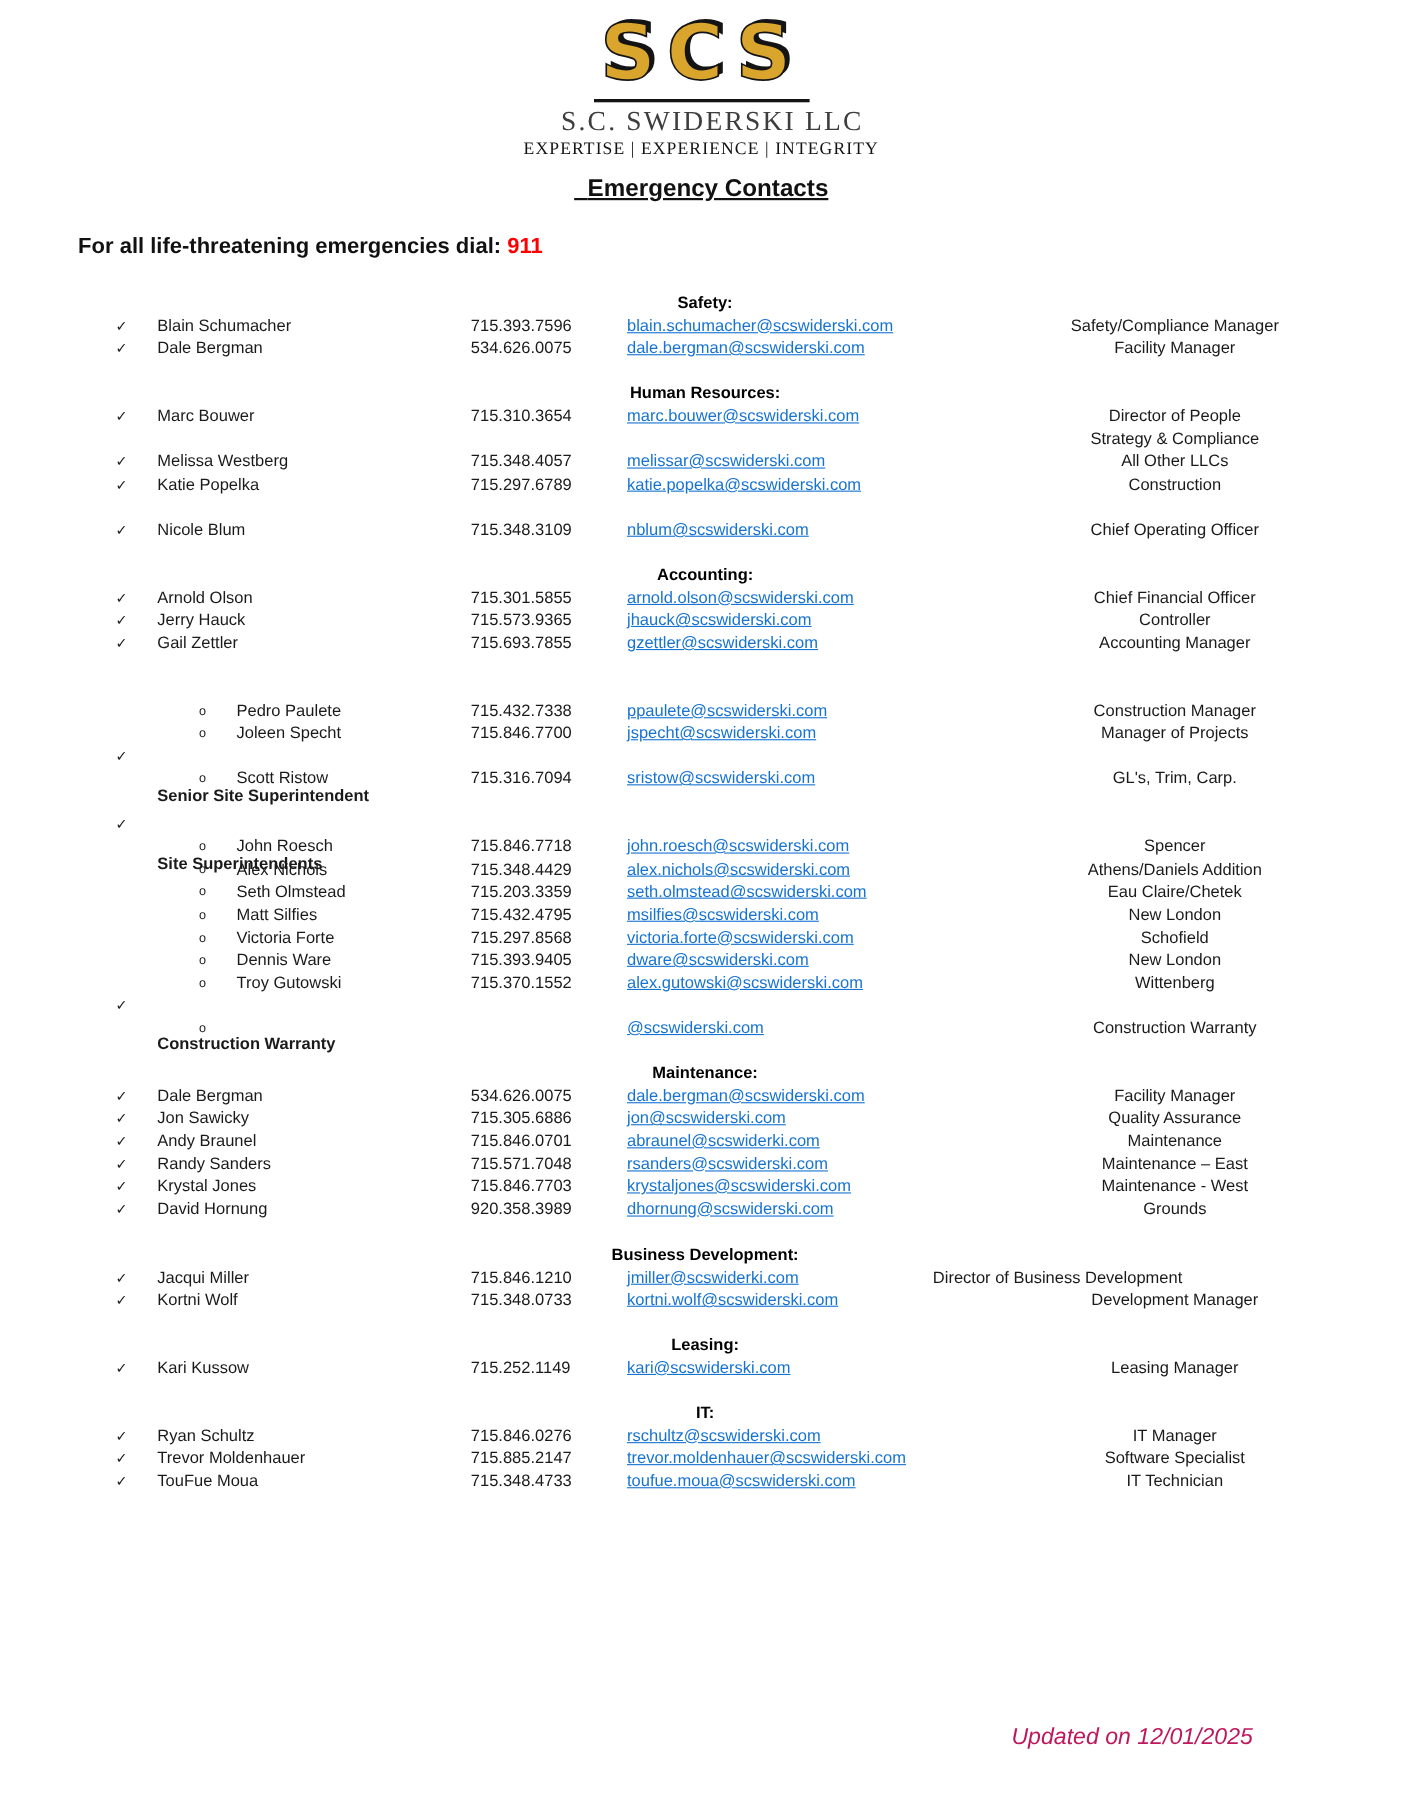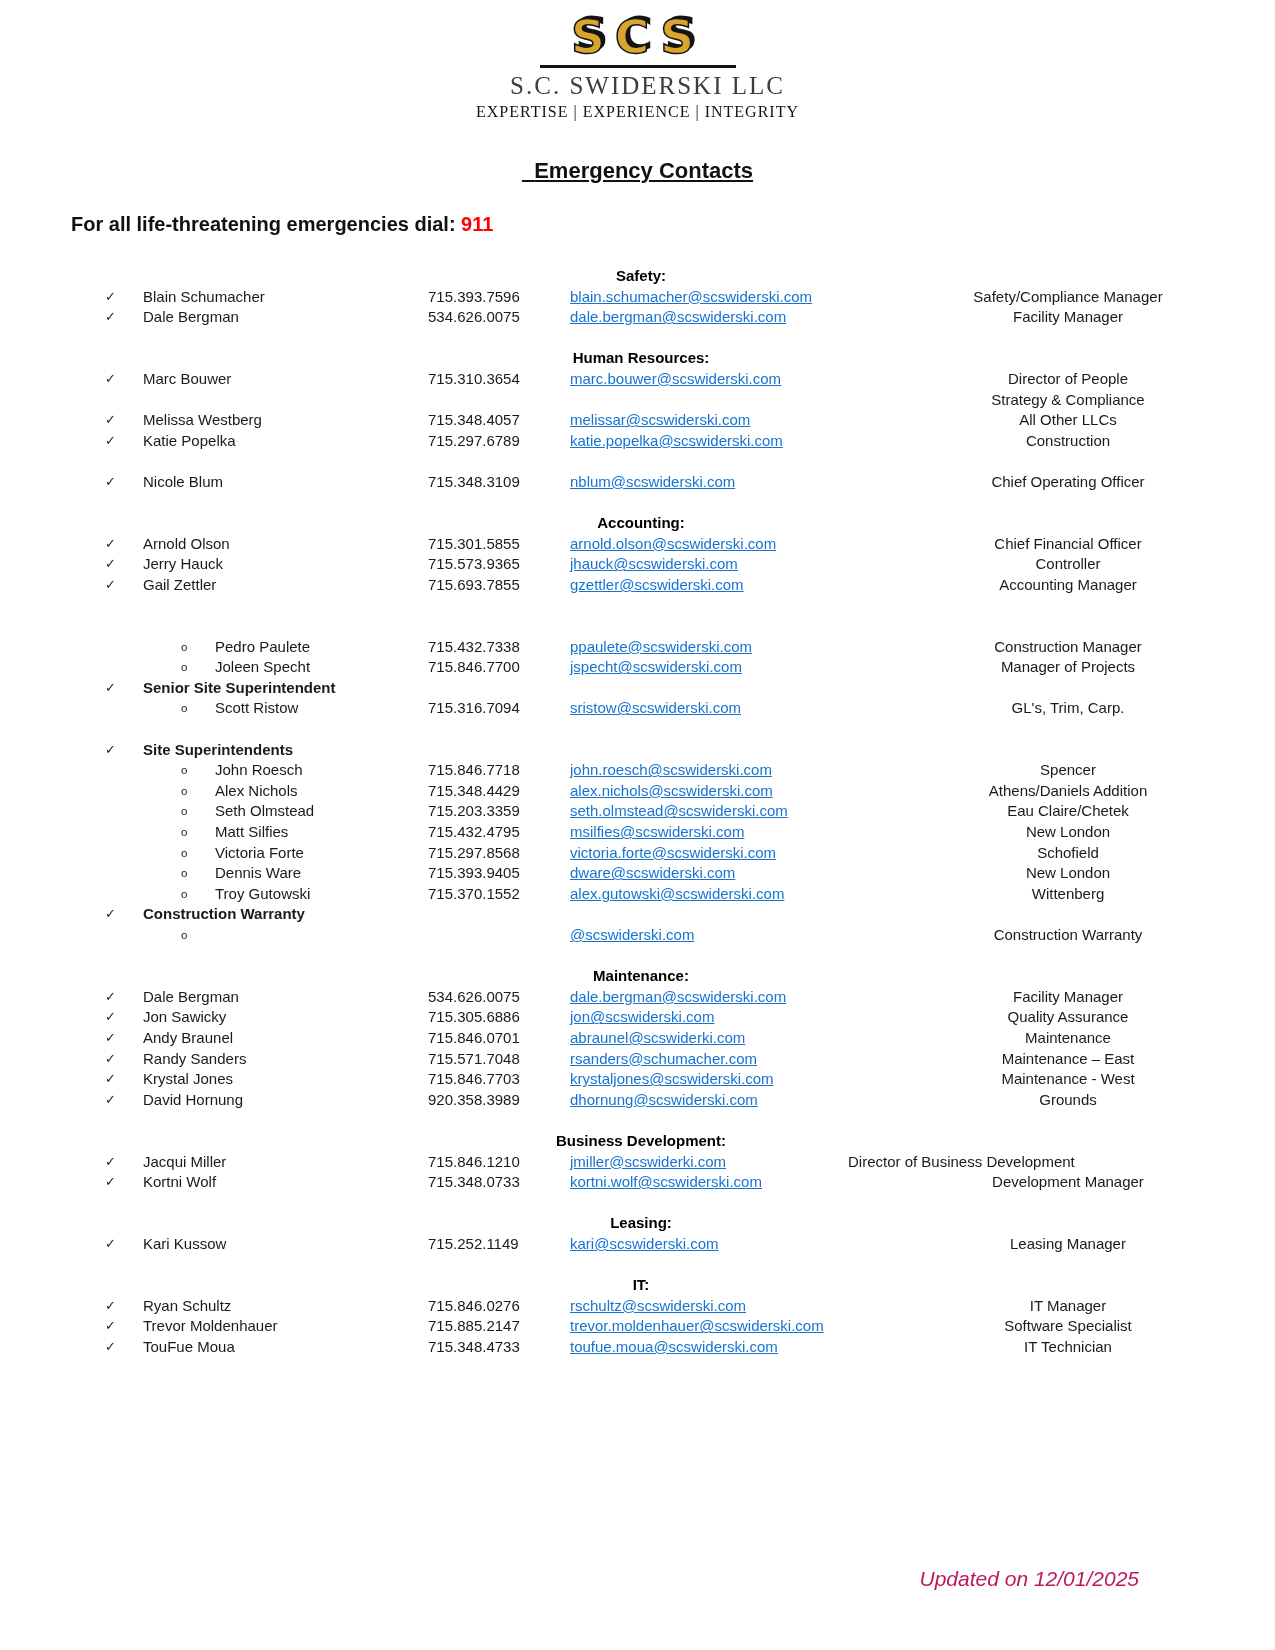--- a/index.html
+++ b/index.html
@@ -4,21 +4,21 @@
 <style>
   html,body{margin:0;padding:0;background:#ffffff;}
   .page{
     position:relative;width:1275px;height:1650px;background:#fff;
     font-family:"Liberation Sans", sans-serif;color:#1a1a1a;overflow:hidden;
   }
 
   
   .logo{position:absolute;top:12px;left:0;width:100%;text-align:center;}
   .logo-acronym{
-    font-family:"DejaVu Sans", sans-serif;font-weight:bold;font-size:47px;line-height:1.05;
+    font-family:"DejaVu Sans", sans-serif;font-weight:bold;font-size:70px;line-height:1.05;
     color:var(--gold,#D9A52D);letter-spacing:10px;
     text-shadow:4px -3px 0 #141414;
     -webkit-text-stroke:1.5px #141414;
     display:inline-block;
   }
   .logo-rule{width:196px;height:3px;background:#141414;margin:4px auto 5px;}
   .logo-company{
     font-family:"Liberation Serif", serif;font-size:25px;color:#3d3d3d;letter-spacing:2px;line-height:1.05;padding-left:20px;
   }
   .logo-tagline{
@@ -40,21 +40,21 @@
   .section{margin-bottom:20.6px;text-align:center;}
   .section-title{font-weight:bold;font-size:15px;color:#000;height:20.6px;line-height:20.6px;}
   .row{position:relative;height:20.6px;line-height:20.6px;font-size:15px;}
   .row.tall{height:41.2px;}
   .row.spacer{height:20.6px;}
   .bullet{position:absolute;top:0;color:#222;}
   .bullet.check{left:34px;font-size:13px;}
   .bullet.circle{left:110px;font-size:11.5px;}
   .name{position:absolute;left:72px;top:0;white-space:nowrap;}
   .row.indent2 .name{left:144px;}
-  .row.subheader .name{font-weight:bold;}
+  .row.subheader .name{font-weight:bold;margin-top:36px;}
   .phone{position:absolute;left:357px;top:0;white-space:nowrap;}
   .email{
     position:absolute;left:499px;top:0;white-space:nowrap;
     color:var(--link,#1673D1);text-decoration:underline;cursor:pointer;
   }
   .role{position:absolute;left:857px;top:0;width:280px;white-space:pre-line;line-height:20.6px;}
   .role.wide{left:777px;white-space:nowrap;width:auto;}
 
   
   .footer{
@@ -269,21 +269,21 @@
           <span class="bullet check">✓</span>
           <span class="name">Andy Braunel</span>
           <span class="phone">715.846.0701</span>
           <a class="email">abraunel@scswiderki.com</a>
           <span class="role">Maintenance</span>
         </div>
         <div class="row">
           <span class="bullet check">✓</span>
           <span class="name">Randy Sanders</span>
           <span class="phone">715.571.7048</span>
-          <a class="email">rsanders@schumacher.com</a>
+          <a class="email">rsanders@scswiderski.com</a>
           <span class="role">Maintenance – East</span>
         </div>
         <div class="row">
           <span class="bullet check">✓</span>
           <span class="name">Krystal Jones</span>
           <span class="phone">715.846.7703</span>
           <a class="email">krystaljones@scswiderski.com</a>
           <span class="role">Maintenance - West</span>
         </div>
         <div class="row">

